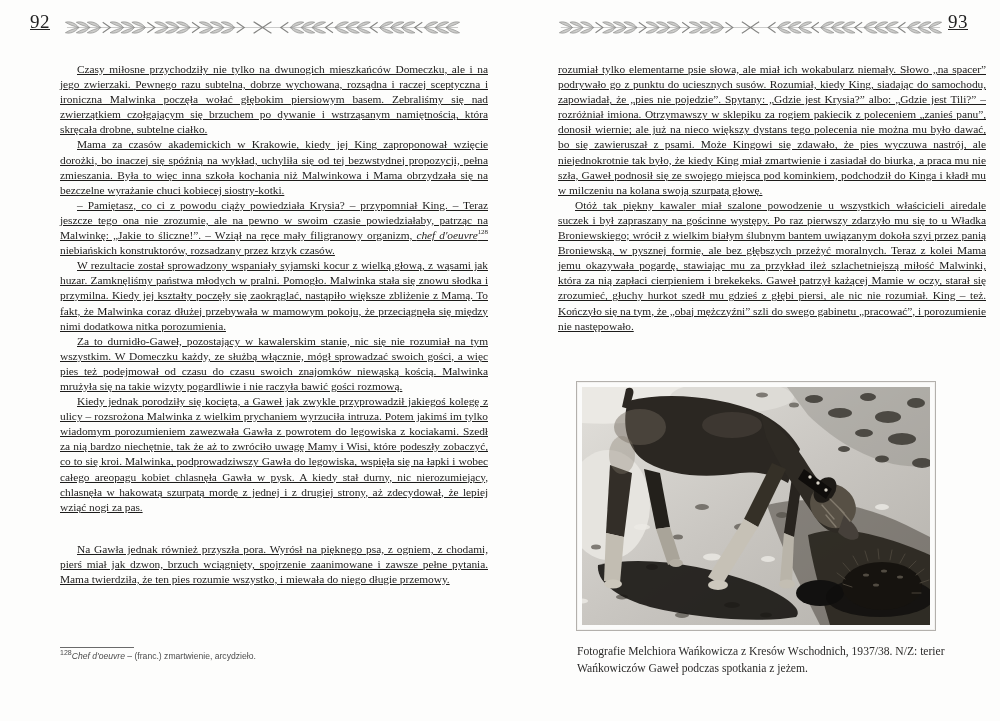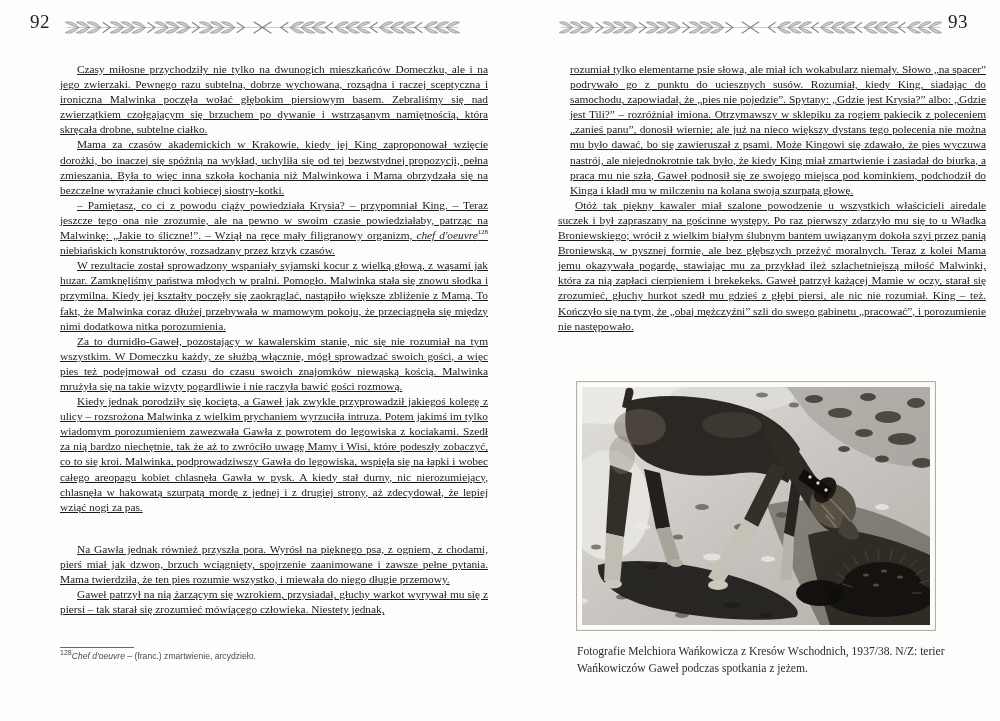--- a/index.html
+++ b/index.html
@@ -2,30 +2,30 @@
 <html lang="pl"><head>
 <meta charset="utf-8">
 <style>
   html,body{margin:0;padding:0;}
   body{
     width:1000px;height:721px;position:relative;background:#fdfdfc;
     font-family:"Liberation Serif","DejaVu Serif",serif;color:#1d1c1b;
     overflow:hidden;
   }
   .page-number{
-    position:absolute;top:11px;font-size:19px;color:#222;letter-spacing:.5px;
+    position:absolute;top:11px;font-size:19px;color:#222;letter-spacing:.5px;text-decoration:underline;
   }
   .ornament{position:absolute;top:19px;height:17px;}
   .text-col{
     position:absolute;top:62px;width:428px;
     font-size:11.4px;line-height:15.1px;text-align:justify;
     letter-spacing:-0.05px;
   }
   .text-col p{margin:0;text-indent:17px;text-decoration:underline;}
-  .text-col p.no-indent{text-indent:0;margin-left:12px;}
+  .text-col p.no-indent{text-indent:0;}
   .text-col p.section-gap{margin-top:27px;}
   .text-col i{font-style:italic;}
   sup{font-size:7px;line-height:0;vertical-align:super;}
   .footnote{
     position:absolute;left:60px;top:647px;width:420px;
     font-family:"Liberation Sans","DejaVu Sans",sans-serif;
     font-size:8.6px;color:#4c4c4c;line-height:11px;
   }
   .footnote-rule{width:74px;border-top:1px solid #6a6a6a;margin-bottom:3px;}
   .footnote i{font-style:italic;}
@@ -82,21 +82,20 @@
   </svg>
 
   <div class="text-col" style="left:60px;">
     <p>Czasy miłosne przychodziły nie tylko na dwunogich mieszkańców Domeczku, ale i na jego zwierzaki. Pewnego razu subtelna, dobrze wychowana, rozsądna i raczej sceptyczna i ironiczna Malwinka poczęła wołać głębokim piersiowym basem. Zebraliśmy się nad zwierzątkiem czołgającym się brzuchem po dywanie i wstrząsanym namiętnością, która skręcała drobne, subtelne ciałko.</p>
     <p>Mama za czasów akademickich w Krakowie, kiedy jej King zaproponował wzięcie dorożki, bo inaczej się spóźnią na wykład, uchyliła się od tej bezwstydnej propozycji, pełna zmieszania. Była to więc inna szkoła kochania niż Malwinkowa i Mama obrzydzała się na bezczelne wyrażanie chuci kobiecej siostry-kotki.</p>
     <p><span>– Pamiętasz, co ci z powodu ciąży powiedziała Krysia? – przypomniał King. – Teraz jeszcze tego ona nie zrozumie, ale na pewno w swoim czasie powiedziałaby, patrząc na Malwinkę: „Jakie to śliczne!”. – Wziął na ręce mały filigranowy organizm, </span><i>chef d'oeuvre</i><sup>128</sup><span> niebiańskich konstruktorów, rozsadzany przez krzyk czasów.</span></p>
     <p>W rezultacie został sprowadzony wspaniały syjamski kocur z wielką głową, z wąsami jak huzar. Zamknęliśmy państwa młodych w pralni. Pomogło. Malwinka stała się znowu słodka i przymilna. Kiedy jej kształty poczęły się zaokrąglać, nastąpiło większe zbliżenie z Mamą. To fakt, że Malwinka coraz dłużej przebywała w mamowym pokoju, że przeciągnęła się między nimi dodatkowa nitka porozumienia.</p>
     <p>Za to durnidło-Gaweł, pozostający w kawalerskim stanie, nic się nie rozumiał na tym wszystkim. W Domeczku każdy, ze służbą włącznie, mógł sprowadzać swoich gości, a więc pies też podejmował od czasu do czasu swoich znajomków niewąską kością. Malwinka mrużyła się na takie wizyty pogardliwie i nie raczyła bawić gości rozmową.</p>
     <p>Kiedy jednak porodziły się kocięta, a Gaweł jak zwykle przyprowadził jakiegoś kolegę z ulicy – rozsrożona Malwinka z wielkim prychaniem wyrzuciła intruza. Potem jakimś im tylko wiadomym porozumieniem zawezwała Gawła z powrotem do legowiska z kociakami. Szedł za nią bardzo niechętnie, tak że aż to zwróciło uwagę Mamy i Wisi, które podeszły zobaczyć, co to się kroi. Malwinka, podprowadziwszy Gawła do legowiska, wspięła się na łapki i wobec całego areopagu kobiet chlasnęła Gawła w pysk. A kiedy stał durny, nic nierozumiejący, chlasnęła w hakowatą szurpatą mordę z jednej i z drugiej strony, aż zdecydował, że lepiej wziąć nogi za pas.</p>
     <p class="section-gap">Na Gawła jednak również przyszła pora. Wyrósł na pięknego psa, z ogniem, z chodami, pierś miał jak dzwon, brzuch wciągnięty, spojrzenie zaanimowane i zawsze pełne pytania. Mama twierdziła, że ten pies rozumie wszystko, i miewała do niego długie przemowy.</p>
-    <p>Gaweł patrzył na nią żarzącym się wzrokiem, przysiadał, głuchy warkot wyrywał mu się z piersi – tak starał się zrozumieć mówiącego człowieka. Niestety jednak,</p>
   </div>
 
   <div class="footnote">
     <div class="footnote-rule"></div>
     <sup>128</sup><i>Chef d'oeuvre</i><span> – (franc.) zmartwienie, arcydzieło.</span>
   </div>
 </div>
 
 <div>
 

